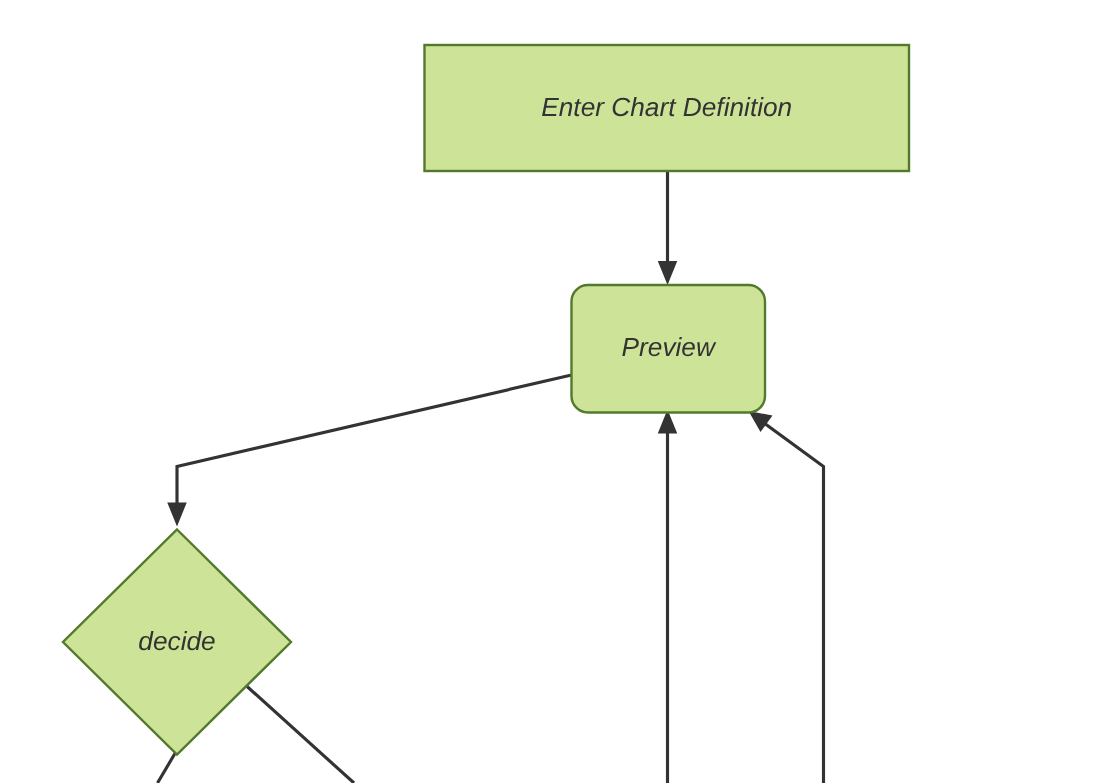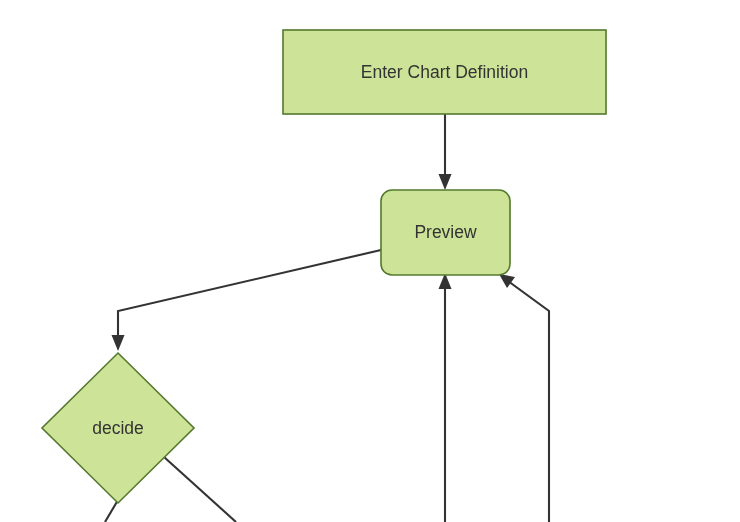--- a/index.html
+++ b/index.html
@@ -11,20 +11,21 @@
     width: 740px;
     height: 522px;
     overflow: hidden;
     font-family: "Liberation Sans", sans-serif;
   }
   #diagram-root {
     position: relative;
     width: 740px;
     height: 522px;
     background: #ffffff;
+    font-style: italic;
   }
   #flow-svg {
     position: absolute;
     top: 0;
     left: 0;
     width: 740px;
     height: 522px;
     display: block;
   }
   .node-shape {

